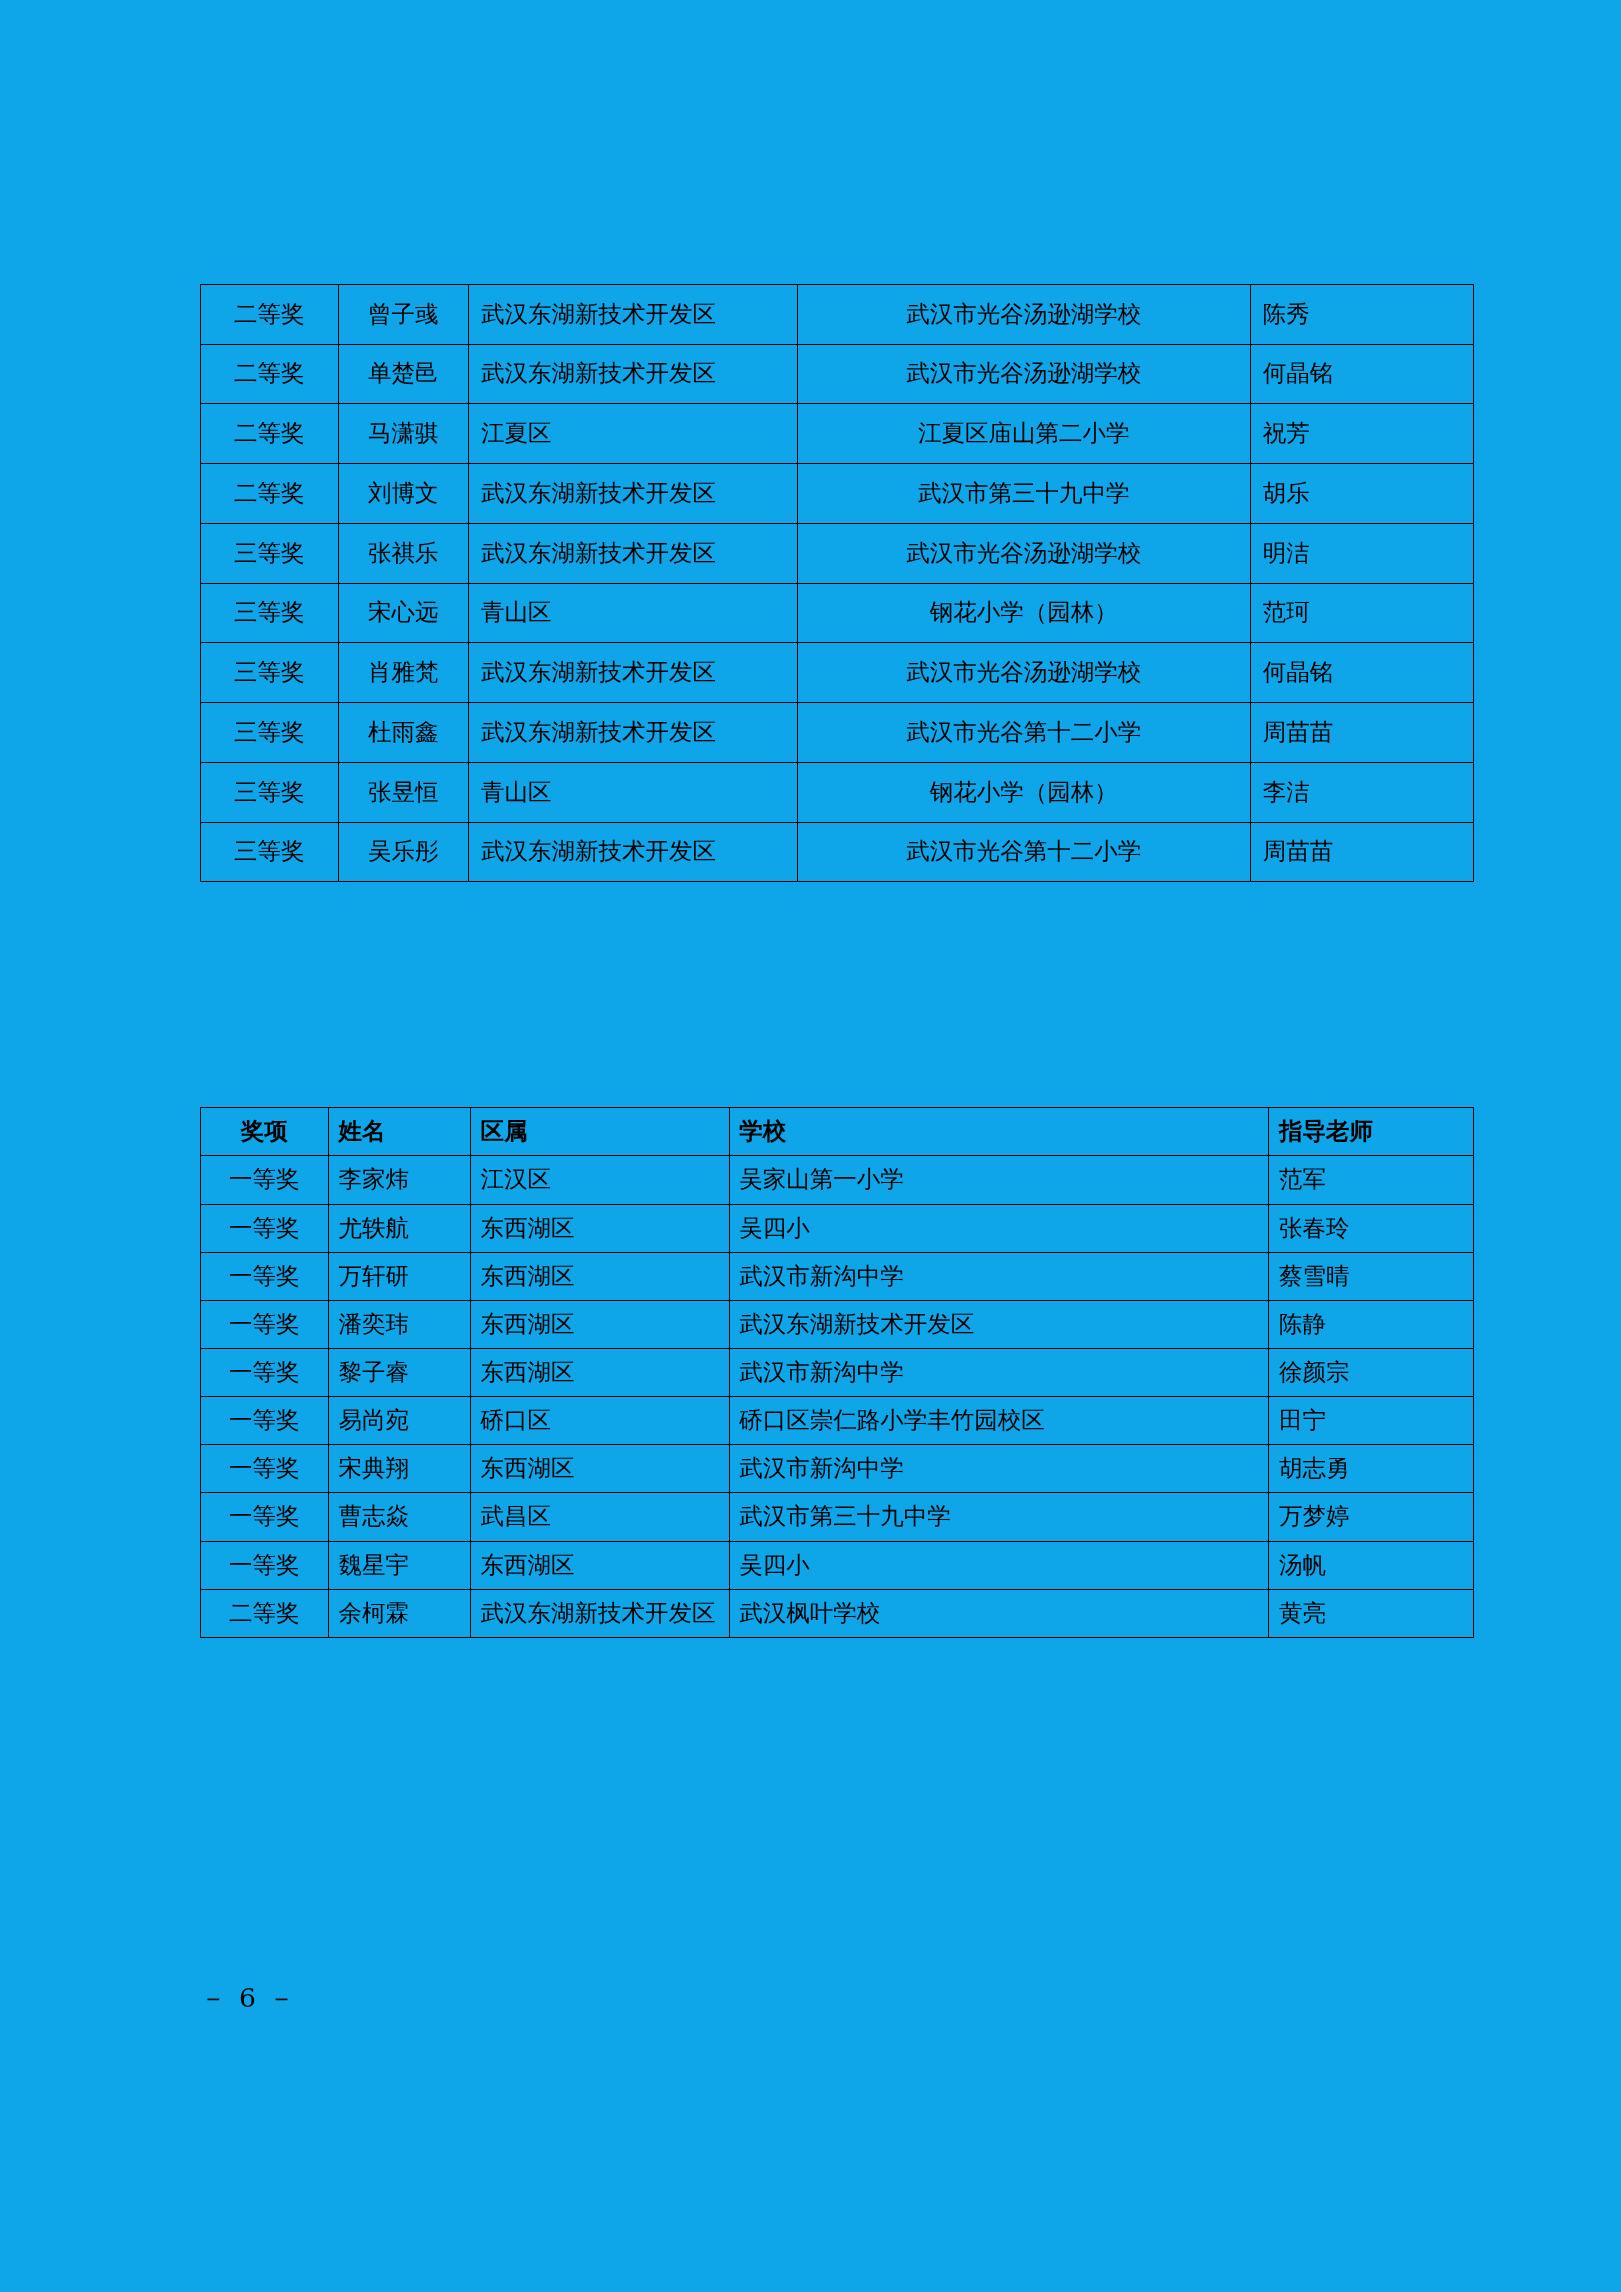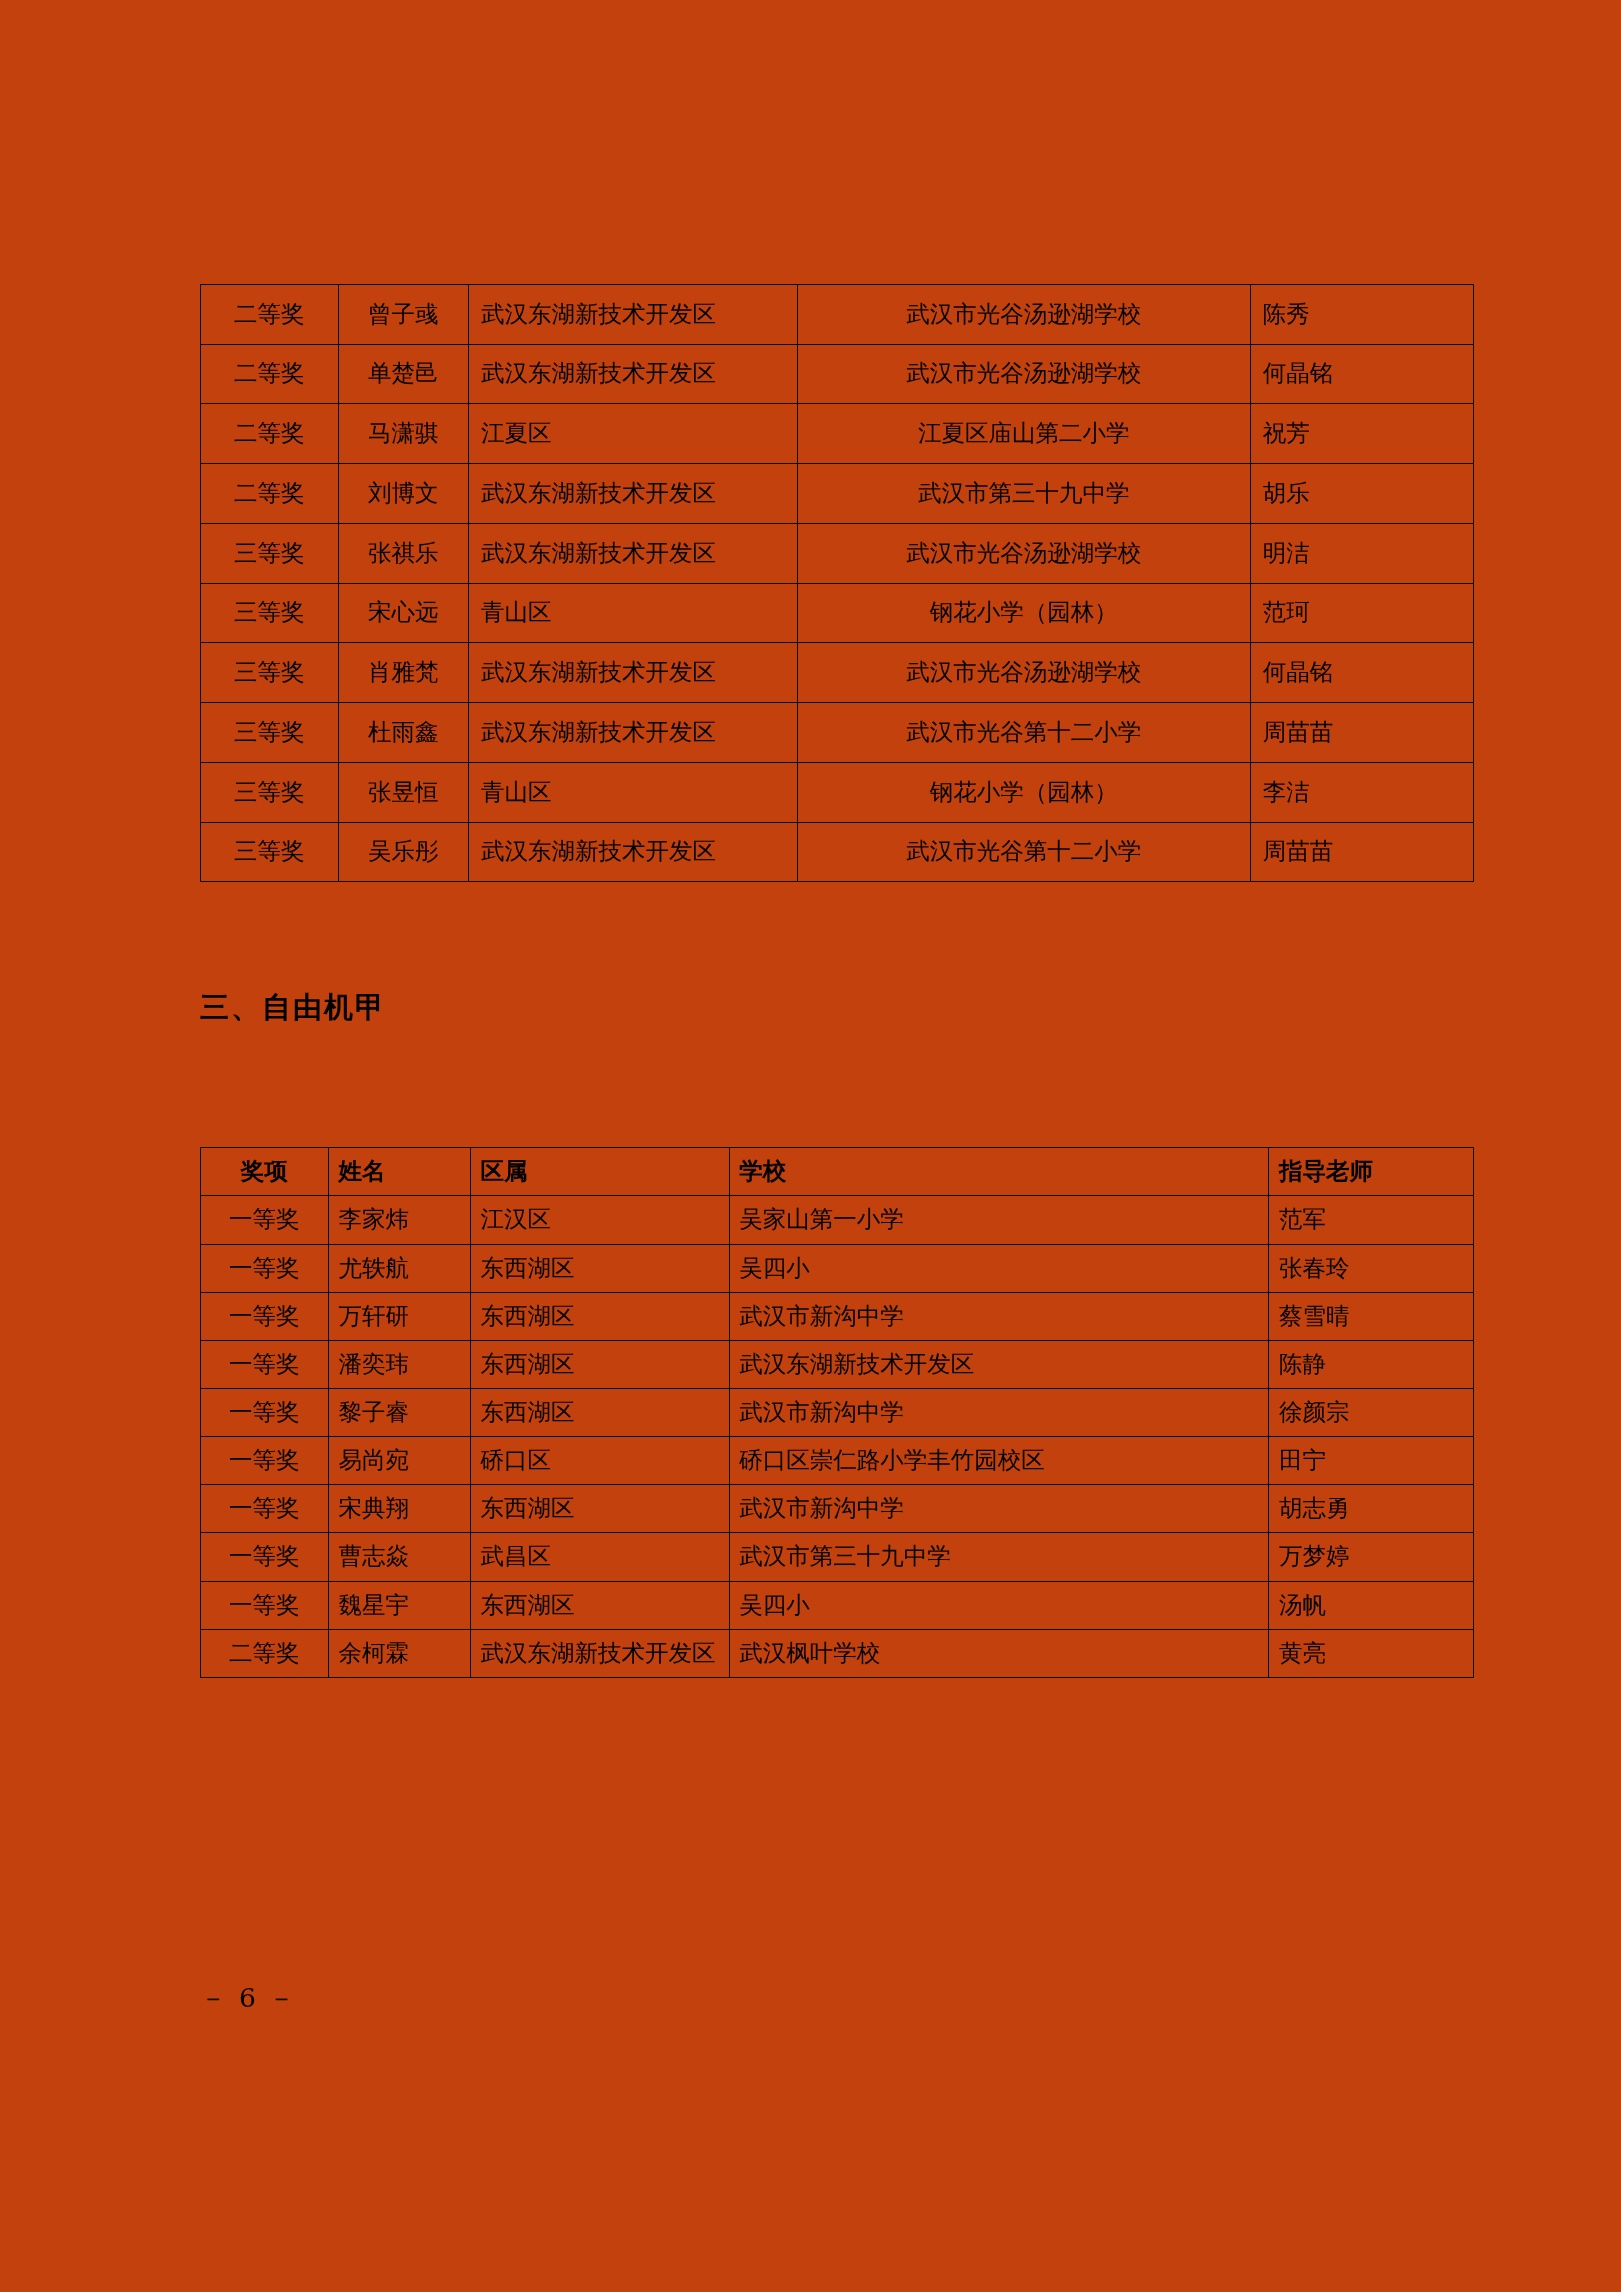--- a/index.html
+++ b/index.html
@@ -4,21 +4,21 @@
 <style>
   html, body {
     margin: 0;
     padding: 0;
     background: #ffffff;
   }
   .page {
     width: 1621px;
     height: 2293px;
     position: relative;
-    background: #c2410c;
+    background: #0ea5e9;
     font-family: "DejaVu Serif", "Liberation Serif", serif;
     box-sizing: border-box;
     overflow: hidden;
   }
   .content {
     position: absolute;
     left: 200px;
     top: 284px;
     width: 1264px;
   }
@@ -269,21 +269,20 @@
             </td>
           <td>
               <div class="cell">周苗苗</div>
             </td>
         </tr>
       </tbody>
     </table>
 
     <div class="gap-a"></div>
 
-    <h2 class="section-title">三、自由机甲</h2>
 
     <div class="gap-b"></div>
 
     <table class="doc-table t2">
       <colgroup>
         <col class="c0">
           <col class="c1">
           <col class="c2">
           <col class="c3">
           <col class="c4">

